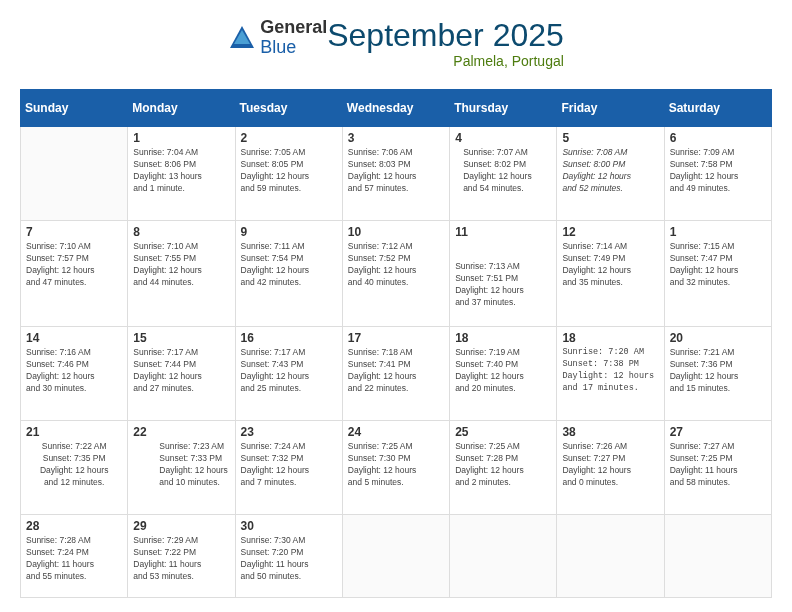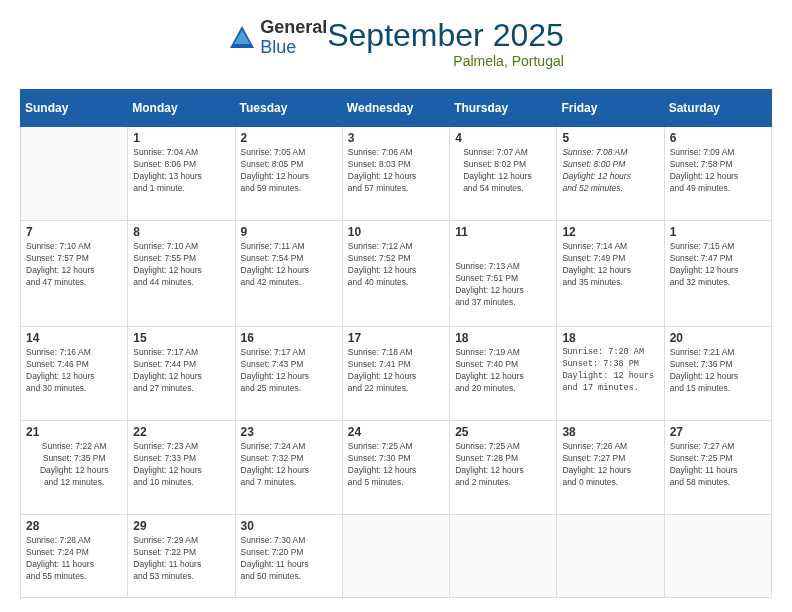--- a/index.html
+++ b/index.html
@@ -287,21 +287,21 @@
         <tr>
           <td>
             <span class="day-num">21</span>
             <div class="day-info" style="white-space: pre-line; text-align: center;">Sunrise: 7:22 AM
 Sunset: 7:35 PM
 Daylight: 12 hours
 and 12 minutes.</div>
           </td>
           <td>
             <span class="day-num">22</span>
-            <div class="day-info" style="white-space: pre-line;">Sunrise: 7:23 AM
+            <div class="day-info" style="white-space: pre-line; margin-left: 26px;">Sunrise: 7:23 AM
 Sunset: 7:33 PM
 Daylight: 12 hours
 and 10 minutes.</div>
           </td>
           <td>
             <span class="day-num">23</span>
             <div class="day-info" style="white-space: pre-line;">Sunrise: 7:24 AM
 Sunset: 7:32 PM
 Daylight: 12 hours
 and 7 minutes.</div>

